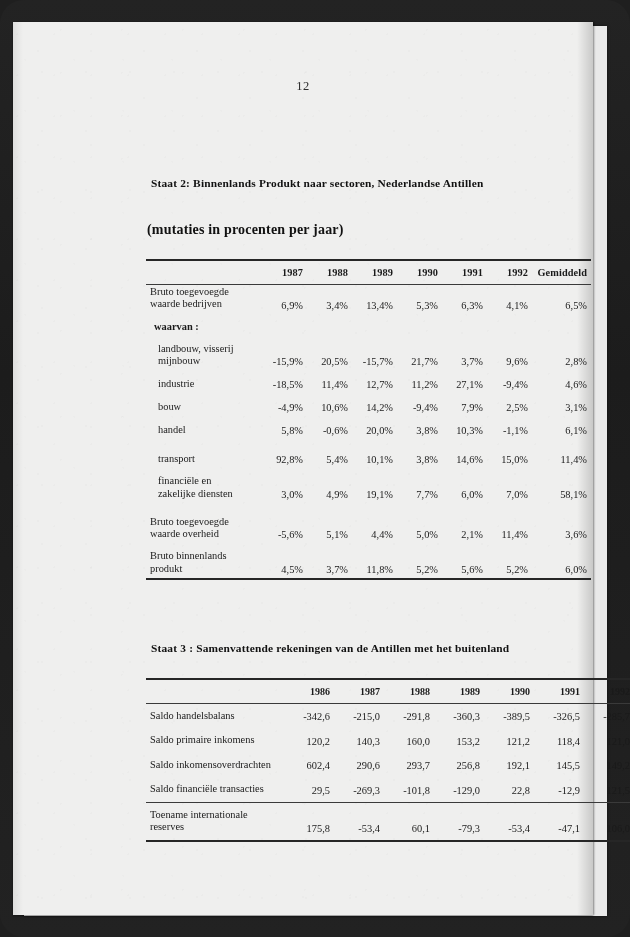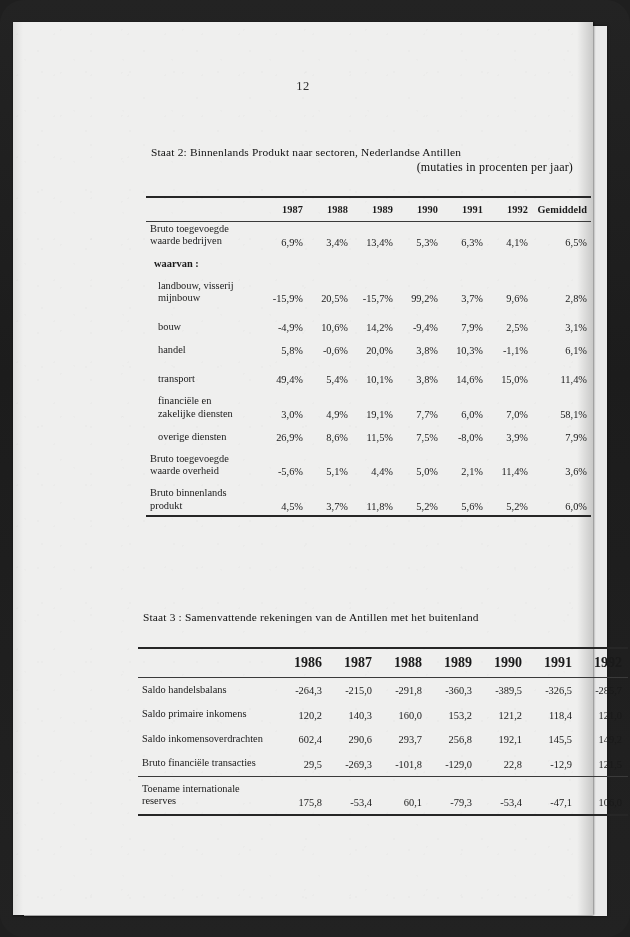--- a/index.html
+++ b/index.html
@@ -74,31 +74,32 @@
     color: #2b2b2b;
     letter-spacing: .4px;
   }
 
   .block { position: absolute; color: #181818; }
 
   
   #block-staat2 { top: 124px; left: 120px; width: 440px; }
 
   .tbl-title {
-    font-weight: normal;
+    font-weight: bold;
     font-size: 11.4px;
     color: #111;
     letter-spacing: .18px;
+    margin-top: 31px;
   }
   #t2-title-l1 { padding-left: 18px; }
   #t2-title-l2 {
-    text-align: right;
+    text-align: left;
     padding-left: 14px;
     padding-top: 2px;
-    font-size: 12px;
+    font-size: 14px;
   }
 
   table.stat {
     border-collapse: collapse;
     font-size: 10.4px;
     color: #1a1a1a;
     table-layout: fixed;
   }
   table.stat td, table.stat th { padding: 0; font-weight: normal; }
 
@@ -131,30 +132,30 @@
     text-align: right;
     padding: 3px 4px 3px 0;
     vertical-align: bottom;
     white-space: nowrap;
   }
   #tbl2 tr.gap td { height: 6px; padding: 0; }
   #tbl2 td.lab.ind { padding-left: 12px; margin-top: 44px; }
   #tbl2 td.lab.bold { font-weight: bold; padding-left: 8px; }
 
   
-  #block-staat3 { top: 589px; left: 112px; width: 460px; }
+  #block-staat3 { top: 589px; left: 120px; width: 460px; }
   #t3-title { padding-left: 18px; font-size: 11.4px; }
 
   #tbl3 { width: 440px; margin-left: 13px; margin-top: 24px; }
   #tbl3 col.lab { width: 140px; }
   #tbl3 col.yr  { width: 50px; }
 
   #tbl3 th.hdr {
     font-weight: bold;
-    font-size: 14px;
+    font-size: 10px;
     text-align: right;
     padding: 6px 6px 6px 0;
   }
   #tbl3 td.lab {
     text-align: left;
     padding: 6px 2px 6px 4px;
     line-height: 1.2;
     vertical-align: bottom;
   }
   #tbl3 td.num {
@@ -239,30 +240,42 @@
             </tr>
 
           <tr>
             <td class="lab ind">
               <span class="l2">landbouw, visserij</span>
               <span class="l2">mijnbouw</span>
             </td>
             <td class="num">-15,9%</td>
             <td class="num">20,5%</td>
             <td class="num">-15,7%</td>
-            <td class="num">99,2%</td>
+            <td class="num">21,7%</td>
             <td class="num">3,7%</td>
             <td class="num">9,6%</td>
             <td class="num">2,8%</td>
           </tr>
 
           <tr class="gap">
               <td colspan="8"></td>
             </tr>
 
+          <tr>
+            <td class="lab ind">
+              <span class="l2">industrie</span>
+            </td>
+            <td class="num">-18,5%</td>
+            <td class="num">11,4%</td>
+            <td class="num">12,7%</td>
+            <td class="num">11,2%</td>
+            <td class="num">27,1%</td>
+            <td class="num">-9,4%</td>
+            <td class="num">4,6%</td>
+          </tr>
 
           <tr class="gap">
               <td colspan="8"></td>
             </tr>
 
           <tr>
             <td class="lab ind">
               <span class="l2">bouw</span>
             </td>
             <td class="num">-4,9%</td>
@@ -297,21 +310,21 @@
 
 
           <tr class="gap">
               <td colspan="8"></td>
             </tr>
 
           <tr>
             <td class="lab ind">
               <span class="l2">transport</span>
             </td>
-            <td class="num">49,4%</td>
+            <td class="num">92,8%</td>
             <td class="num">5,4%</td>
             <td class="num">10,1%</td>
             <td class="num">3,8%</td>
             <td class="num">14,6%</td>
             <td class="num">15,0%</td>
             <td class="num">11,4%</td>
           </tr>
 
           <tr class="gap">
               <td colspan="8"></td>
@@ -328,32 +341,20 @@
             <td class="num">7,7%</td>
             <td class="num">6,0%</td>
             <td class="num">7,0%</td>
             <td class="num">58,1%</td>
           </tr>
 
           <tr class="gap">
               <td colspan="8"></td>
             </tr>
 
-          <tr>
-            <td class="lab ind">
-              <span class="l2">overige diensten</span>
-            </td>
-            <td class="num">26,9%</td>
-            <td class="num">8,6%</td>
-            <td class="num">11,5%</td>
-            <td class="num">7,5%</td>
-            <td class="num">-8,0%</td>
-            <td class="num">3,9%</td>
-            <td class="num">7,9%</td>
-          </tr>
 
           <tr class="gap">
               <td colspan="8"></td>
             </tr>
 
           <tr>
             <td class="lab">
               <span class="l2">Bruto toegevoegde</span>
               <span class="l2">waarde overheid</span>
             </td>
@@ -414,21 +415,21 @@
             <th class="hdr">1991</th>
             <th class="hdr">1992</th>
           </tr>
         </thead>
         <tbody>
 
           <tr class="rule-thin">
             <td class="lab">
               <span class="l2 nowrap">Saldo handelsbalans</span>
             </td>
-            <td class="num">-264,3</td>
+            <td class="num">-342,6</td>
             <td class="num">-215,0</td>
             <td class="num">-291,8</td>
             <td class="num">-360,3</td>
             <td class="num">-389,5</td>
             <td class="num">-326,5</td>
             <td class="num">-285,7</td>
           </tr>
 
           <tr>
             <td class="lab">
@@ -451,21 +452,21 @@
             <td class="num">290,6</td>
             <td class="num">293,7</td>
             <td class="num">256,8</td>
             <td class="num">192,1</td>
             <td class="num">145,5</td>
             <td class="num">149,2</td>
           </tr>
 
           <tr class="rule-bot-thin">
             <td class="lab">
-              <span class="l2 nowrap">Bruto financiële transacties</span>
+              <span class="l2 nowrap">Saldo financiële transacties</span>
             </td>
             <td class="num">29,5</td>
             <td class="num">-269,3</td>
             <td class="num">-101,8</td>
             <td class="num">-129,0</td>
             <td class="num">22,8</td>
             <td class="num">-12,9</td>
             <td class="num">121,5</td>
           </tr>
 

